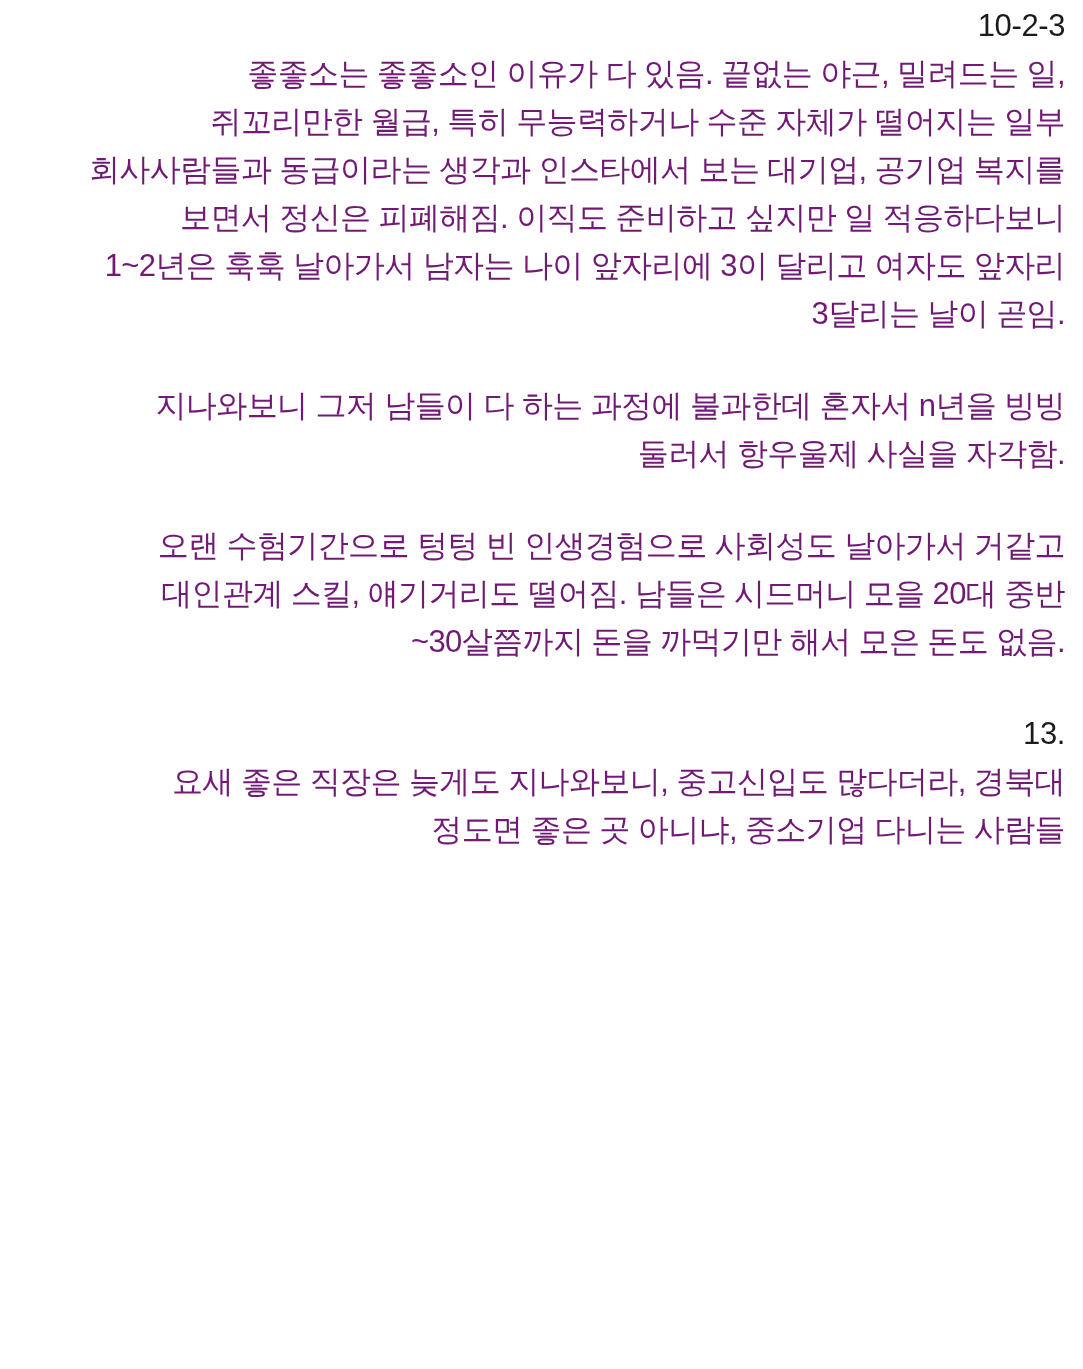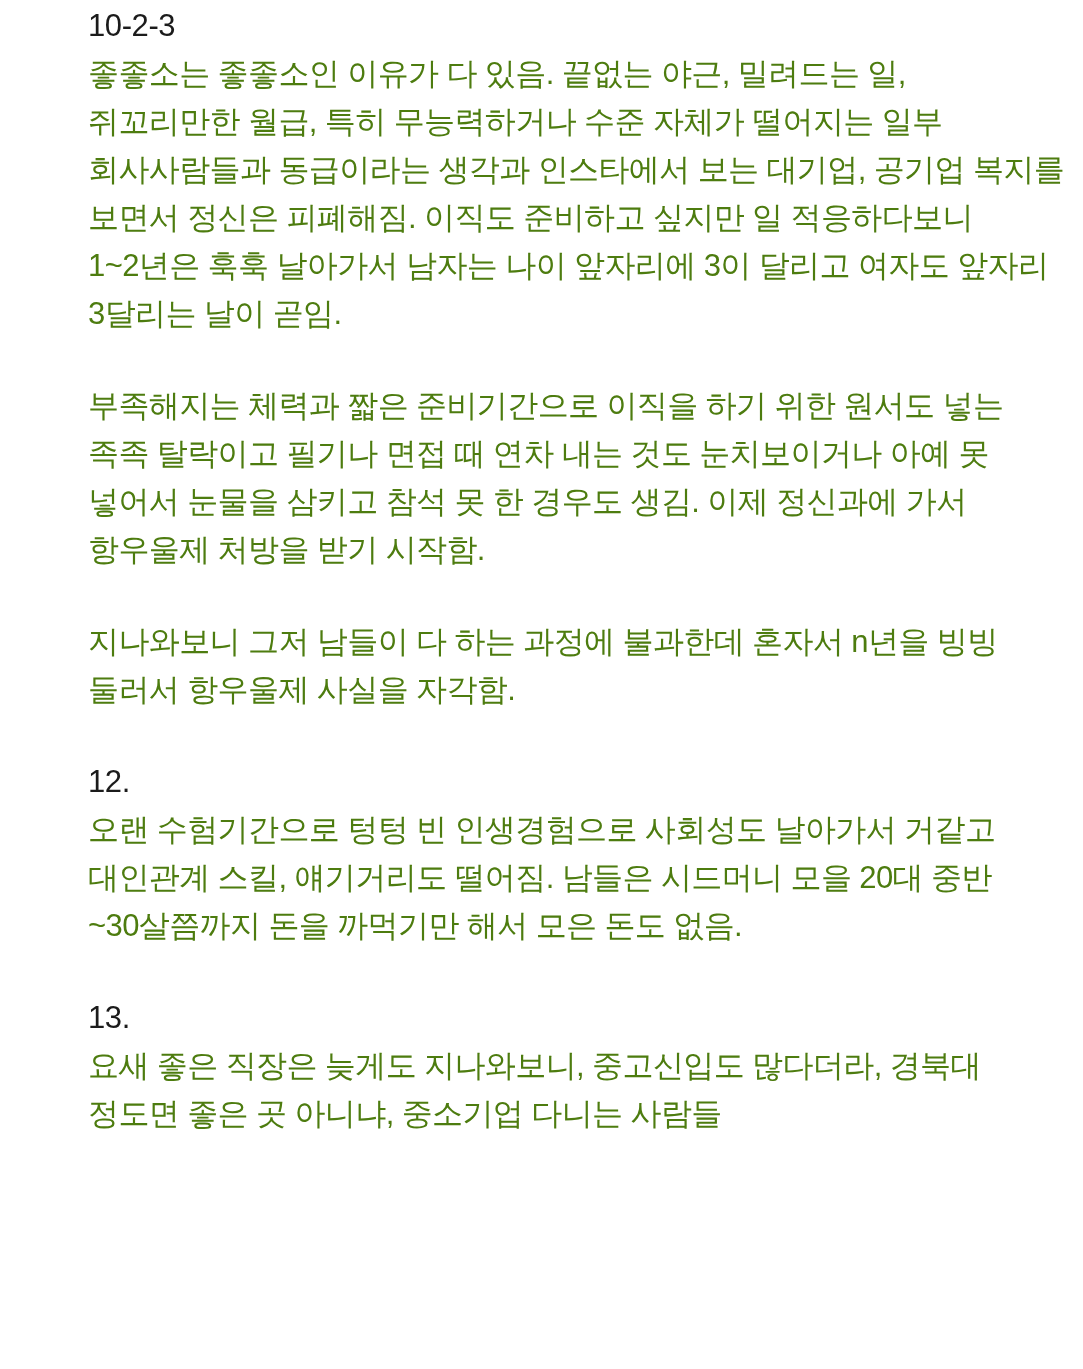--- a/index.html
+++ b/index.html
@@ -34,64 +34,63 @@
     background: #ffffff;
   }
   .content {
     position: relative;
     margin-left: 88px;
     margin-right: 18px;
     padding-top: 2px;
   }
   .block {
     margin: 0 0 44px 0;
+    text-align: right;
   }
   .block:last-child {
     margin-bottom: 4px;
   }
   .block-number {
     font-size: 31px;
     line-height: 48px;
     letter-spacing: -0.4px;
     color: #1b1b1b;
     font-weight: 400;
   }
   .block-body {
     font-size: 31px;
     line-height: 48px;
     letter-spacing: -0.6px;
-    color: #4d7c0f;
+    color: #701a75;
     font-weight: 400;
     word-break: keep-all;
     white-space: pre-wrap;
   }
 </style>
 </head>
 <body>
 
 <div class="page">
   <div class="left-gutter"></div>
 
   <div class="content">
 
     <div class="block">
       <div class="block-number">10-2-3</div>
       <div class="block-body">좋좋소는 좋좋소인 이유가 다 있음. 끝없는 야근, 밀려드는 일, 쥐꼬리만한 월급, 특히 무능력하거나 수준 자체가 떨어지는 일부 회사사람들과 동급이라는 생각과 인스타에서 보는 대기업, 공기업 복지를 보면서 정신은 피폐해짐. 이직도 준비하고 싶지만 일 적응하다보니 1~2년은 훅훅 날아가서 남자는 나이 앞자리에 3이 달리고 여자도 앞자리 3달리는 날이 곧임.</div>
     </div>
 
     <div class="block">
-      <div class="block-body">부족해지는 체력과 짧은 준비기간으로 이직을 하기 위한 원서도 넣는 족족 탈락이고 필기나 면접 때 연차 내는 것도 눈치보이거나 아예 못 넣어서 눈물을 삼키고 참석 못 한 경우도 생김. 이제 정신과에 가서 항우울제 처방을 받기 시작함.</div>
     </div>
 
     <div class="block">
       <div class="block-body">지나와보니 그저 남들이 다 하는 과정에 불과한데 혼자서 n년을 빙빙 둘러서 항우울제 사실을 자각함.</div>
     </div>
 
     <div class="block">
-      <div class="block-number">12.</div>
       <div class="block-body">오랜 수험기간으로 텅텅 빈 인생경험으로 사회성도 날아가서 거같고 대인관계 스킬, 얘기거리도 떨어짐. 남들은 시드머니 모을 20대 중반~30살쯤까지 돈을 까먹기만 해서 모은 돈도 없음.</div>
     </div>
 
     <div class="block">
       <div class="block-number">13.</div>
       <div class="block-body">요새 좋은 직장은 늦게도 지나와보니, 중고신입도 많다더라, 경북대 정도면 좋은 곳 아니냐, 중소기업 다니는 사람들</div>
     </div>
 
   </div>
 </div>

